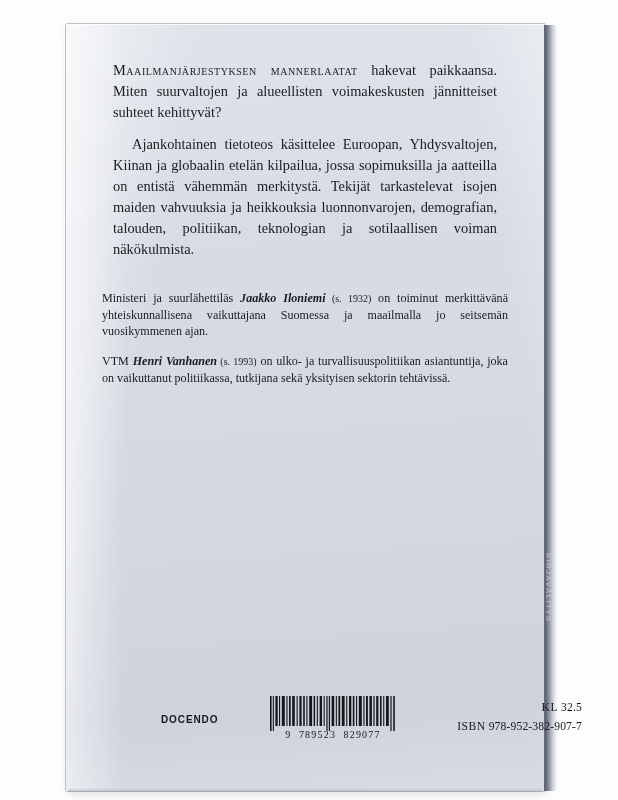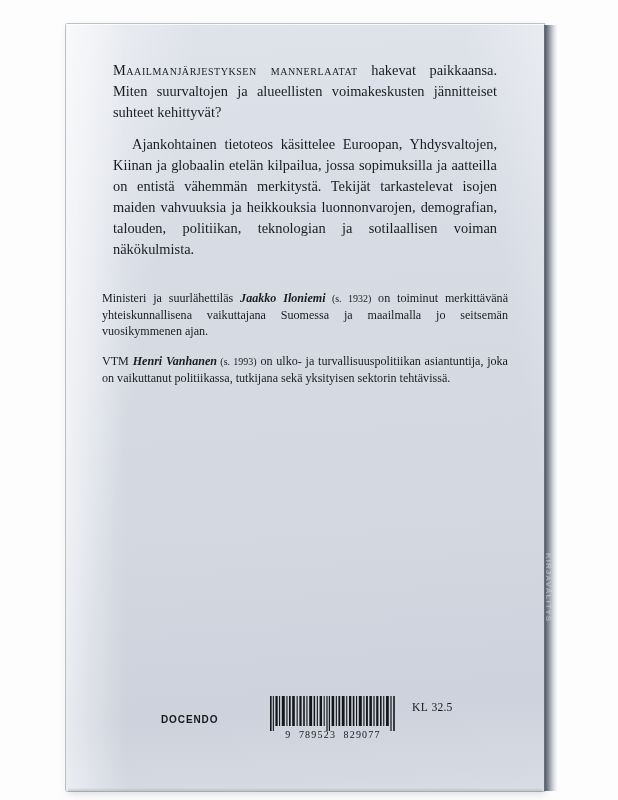--- a/index.html
+++ b/index.html
@@ -215,20 +215,21 @@
     top: 9px;
     width: 170px;
   }
   .code-line {
     font-family: "Liberation Serif", serif;
     font-size: 11.6px;
     line-height: 1.62;
     color: #17191c;
     white-space: nowrap;
     letter-spacing: 0.15px;
+    text-align: right;
   }
   .code-line .lbl {
     font-variant: small-caps;
     font-size: 11.6px;
     letter-spacing: 0.5px;
   }
 </style>
 </head>
 <body>
 
@@ -309,20 +310,23 @@
           <rect x="120.4" y="0" width="1.2" height="35" fill="#15171a"></rect>
           <rect x="123.2" y="0" width="1.6" height="35" fill="#15171a"></rect>
         </svg>
         <div id="barcode-digits">9  789523  829077</div>
       </div>
 
       <div id="code-block">
         <div class="code-line"><span class="lbl">KL</span>
           <span>32.5</span>
         </div>
+        <div class="code-line"><span class="lbl">ISBN</span>
+          <span>978-952-382-907-7</span>
+        </div>
       </div>
 
     </div>
 
     <div id="cover-bottom-lip"></div>
   </div>
 
 </div>
 
 </body></html>

